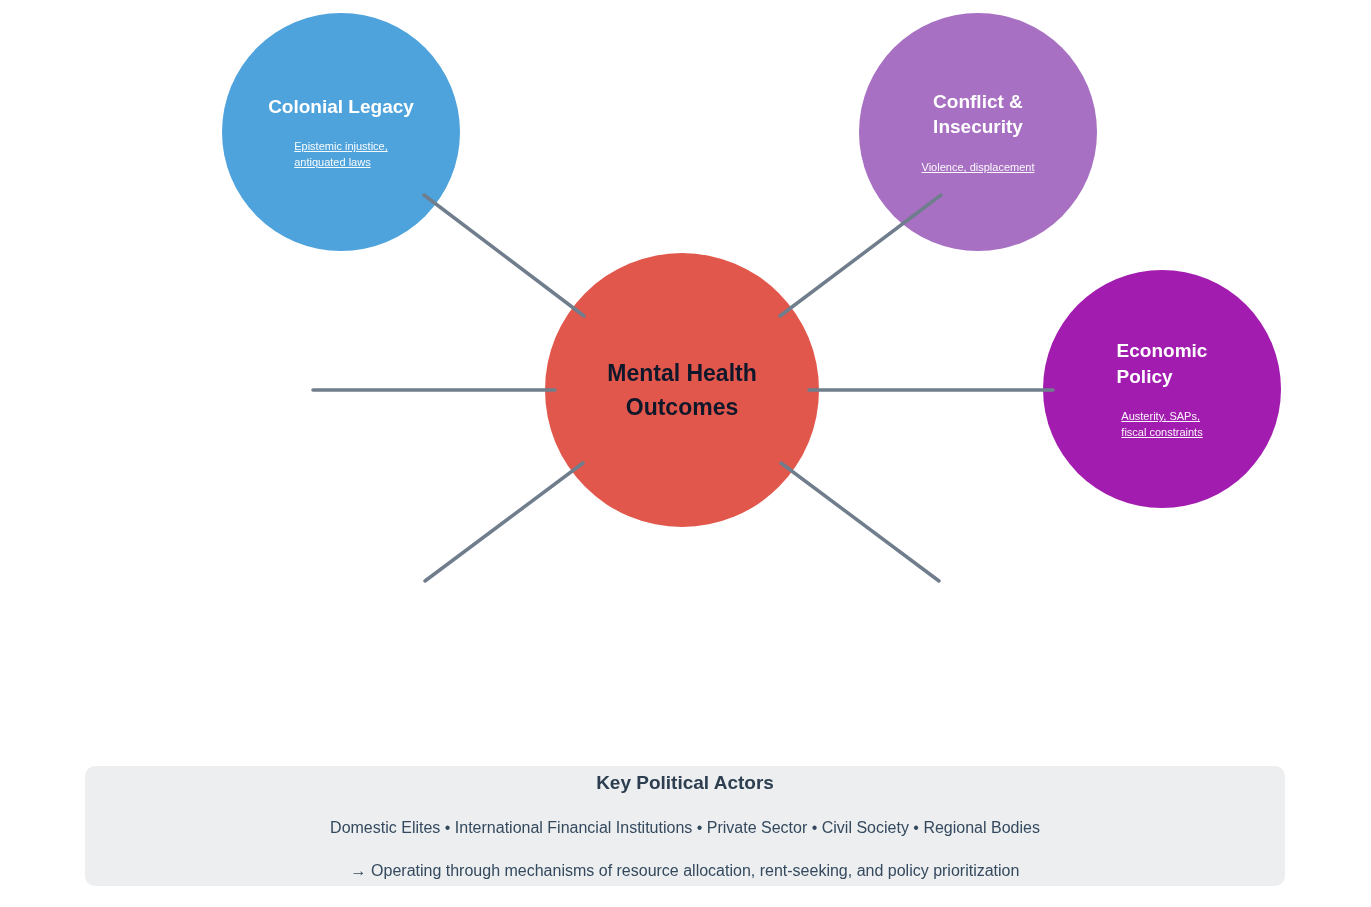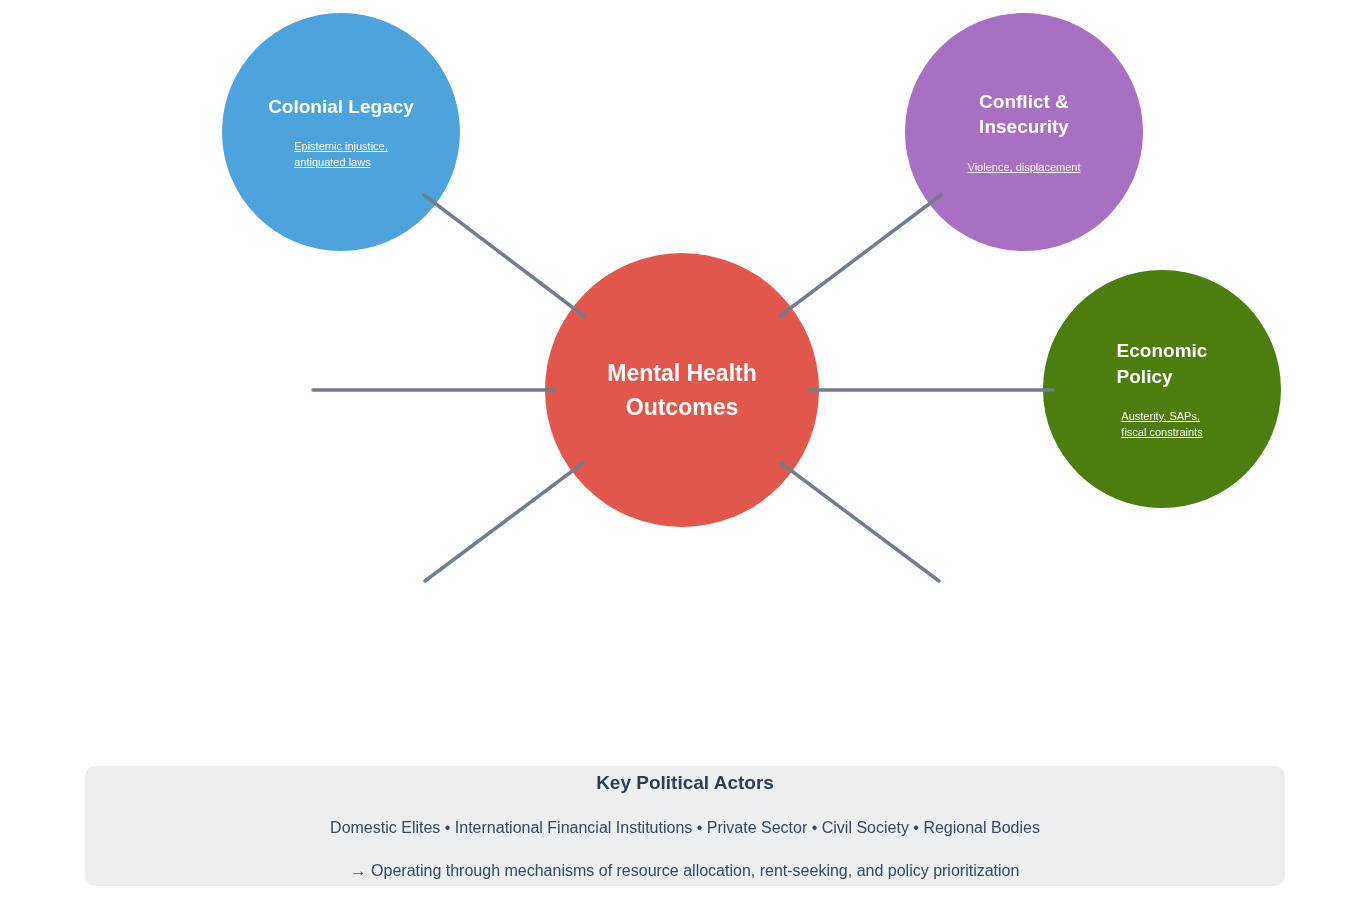--- a/index.html
+++ b/index.html
@@ -42,40 +42,40 @@
   }
   .node-subtitle {
     margin-top: 20px;
     font-size: 11px;
     line-height: 1.4;
     white-space: pre-line;
     color: rgba(255,255,255,0.96);
     text-decoration: underline;
   }
   .pos-colonial        { left: 222px; top: 13px; }
-  .pos-conflict        { left: 905px; top: 13px; }
+  .pos-conflict        { left: 859px; top: 13px; }
   .pos-political       { left: 85px;  top: 270px; }
   .pos-economic        { left: 1043px;top: 270px; }
   .pos-discrimination  { left: 222px; top: 524px; }
   .pos-governance      { left: 905px; top: 524px; }
   .center-node {
     position: absolute;
     left: 545px; top: 253px;
     width: 274px; height: 274px;
     border-radius: 50%;
     display: flex;
     align-items: center;
     justify-content: center;
     text-align: center;
     z-index: 2;
   }
   .center-title {
     font-size: 23px;
     font-weight: bold;
-    color: #ffffff;
+    color: #0f172a;
     line-height: 1.5;
     white-space: pre-line;
   }
   .footer {
     position: absolute;
     left: 85px; top: 766px;
     width: 1200px; height: 120px;
     border-radius: 10px;
     display: flex;
     flex-direction: column;
@@ -105,21 +105,21 @@
 antiquated laws</div>
   </div>
 
   <div class="node pos-conflict" style="background-color: rgb(167, 112, 194);">
     <div class="node-title">Conflict &amp;
 Insecurity</div>
     <div class="node-subtitle">Violence, displacement</div>
   </div>
 
 
-  <div class="node pos-economic" style="background-color: #4d7c0f;">
+  <div class="node pos-economic" style="background-color: #a21caf;">
     <div class="node-title">Economic
 Policy</div>
     <div class="node-subtitle">Austerity, SAPs,
 fiscal constraints</div>
   </div>
 
 
 
   <div class="center-node" style="background-color: rgb(226, 87, 75);">
     <div class="center-title">Mental Health

